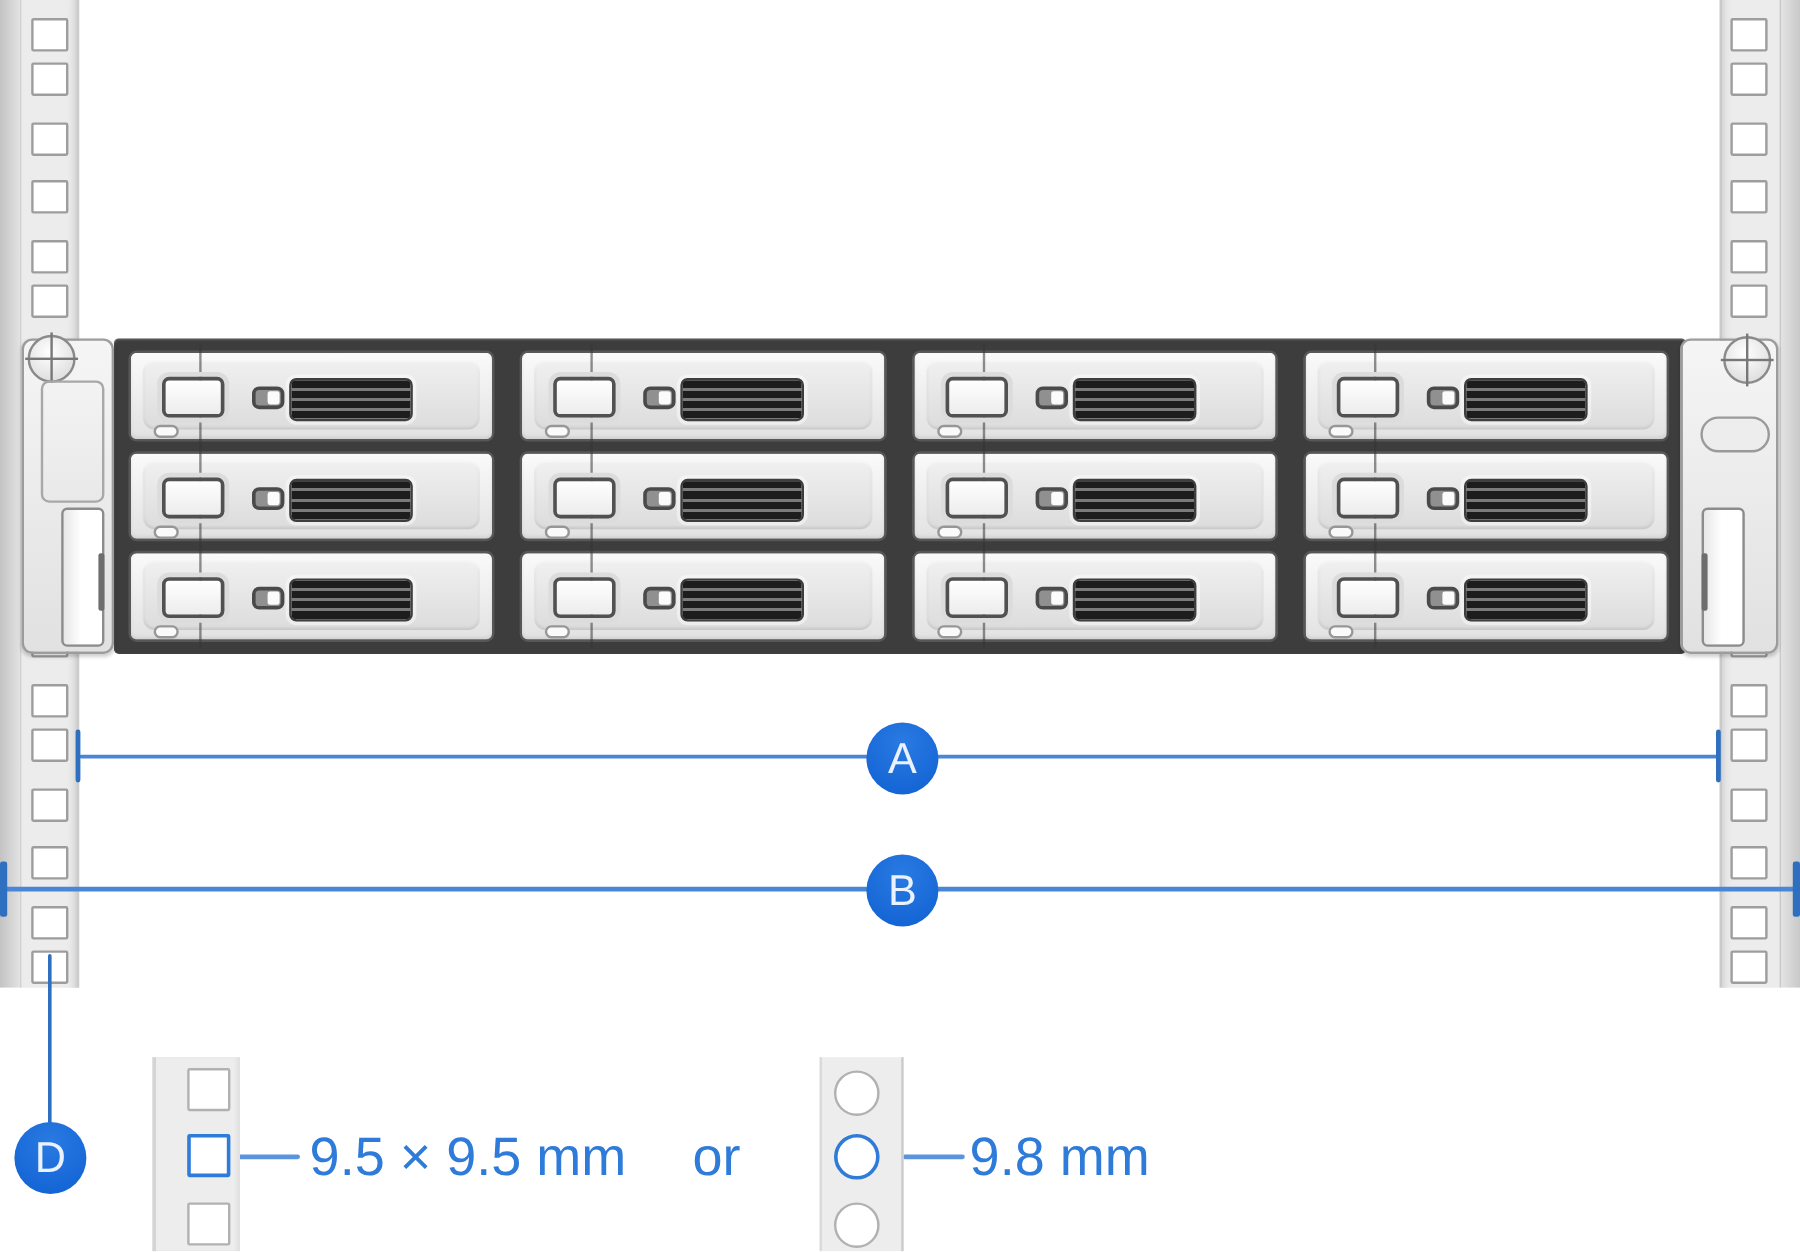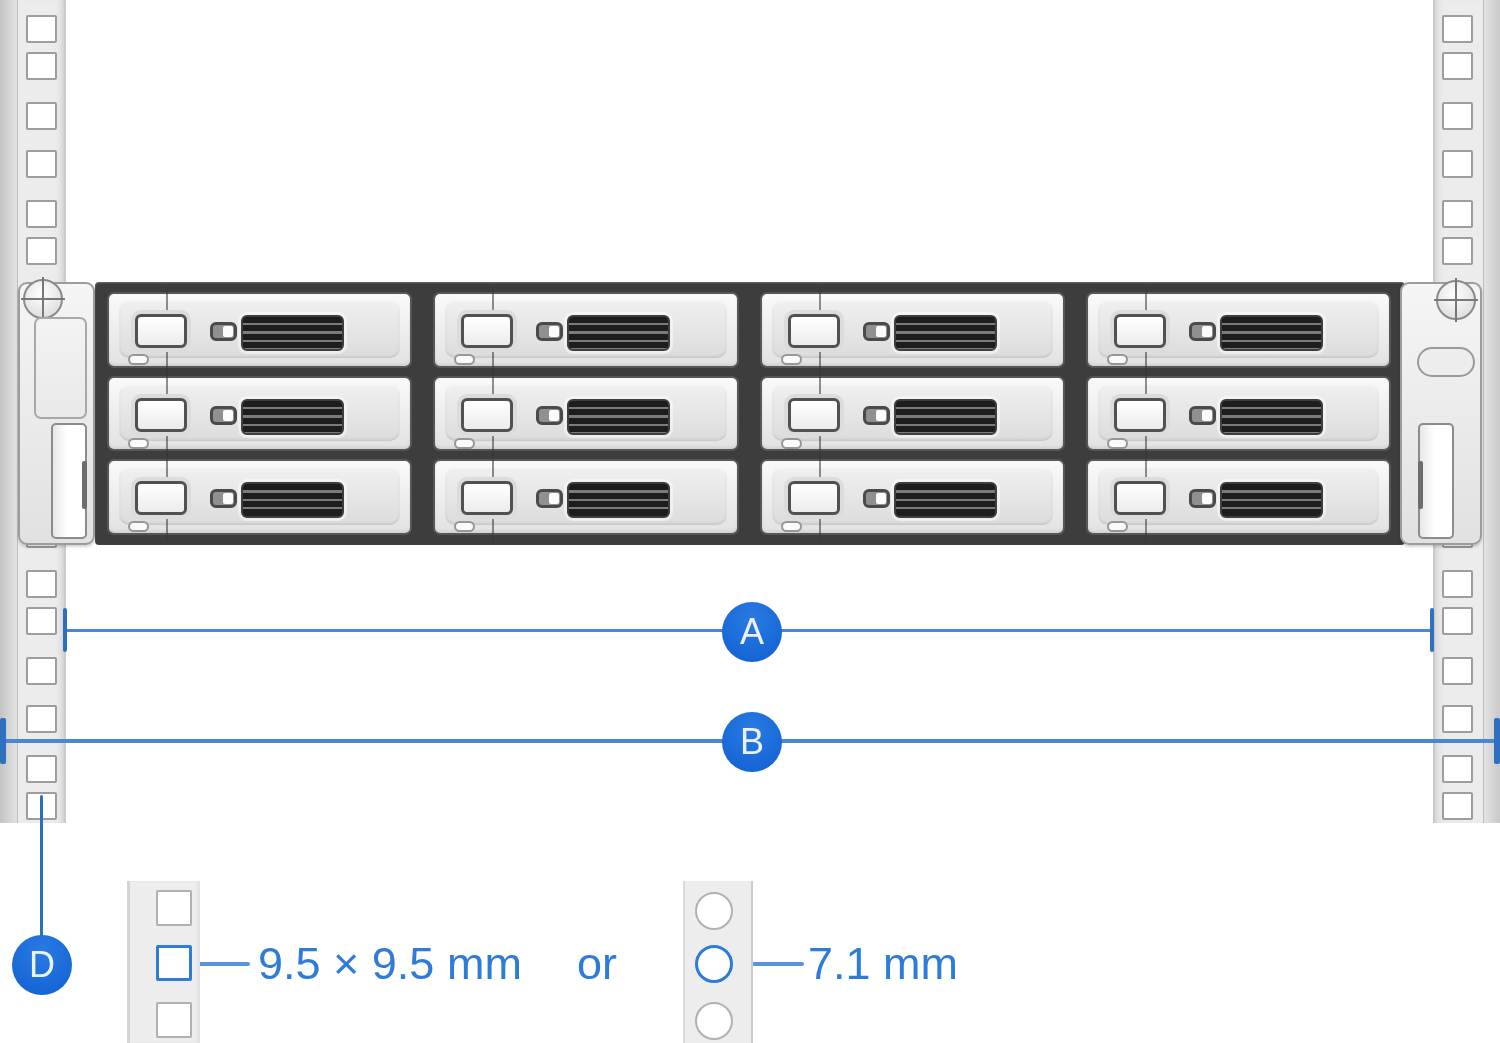--- a/index.html
+++ b/index.html
@@ -427,15 +427,15 @@
   <div class="note-text" style="left:258px;">9.5 × 9.5 mm</div>
 
   <div class="note-text" style="left:577px;">or</div>
 
   <div class="mini-strip strip-round">
     <div class="rd-hole" style="top:11px;"></div>
     <div class="rd-hole hl" style="top:64px;"></div>
     <div class="rd-hole" style="top:121px;"></div>
   </div>
   <div class="note-connector" style="left:752px; width:52px;"></div>
-  <div class="note-text" style="left:808px;">7.1 mm</div>
+  <div class="note-text" style="left:808px;">9.8 mm</div>
 
 </div>
 
 </body></html>

